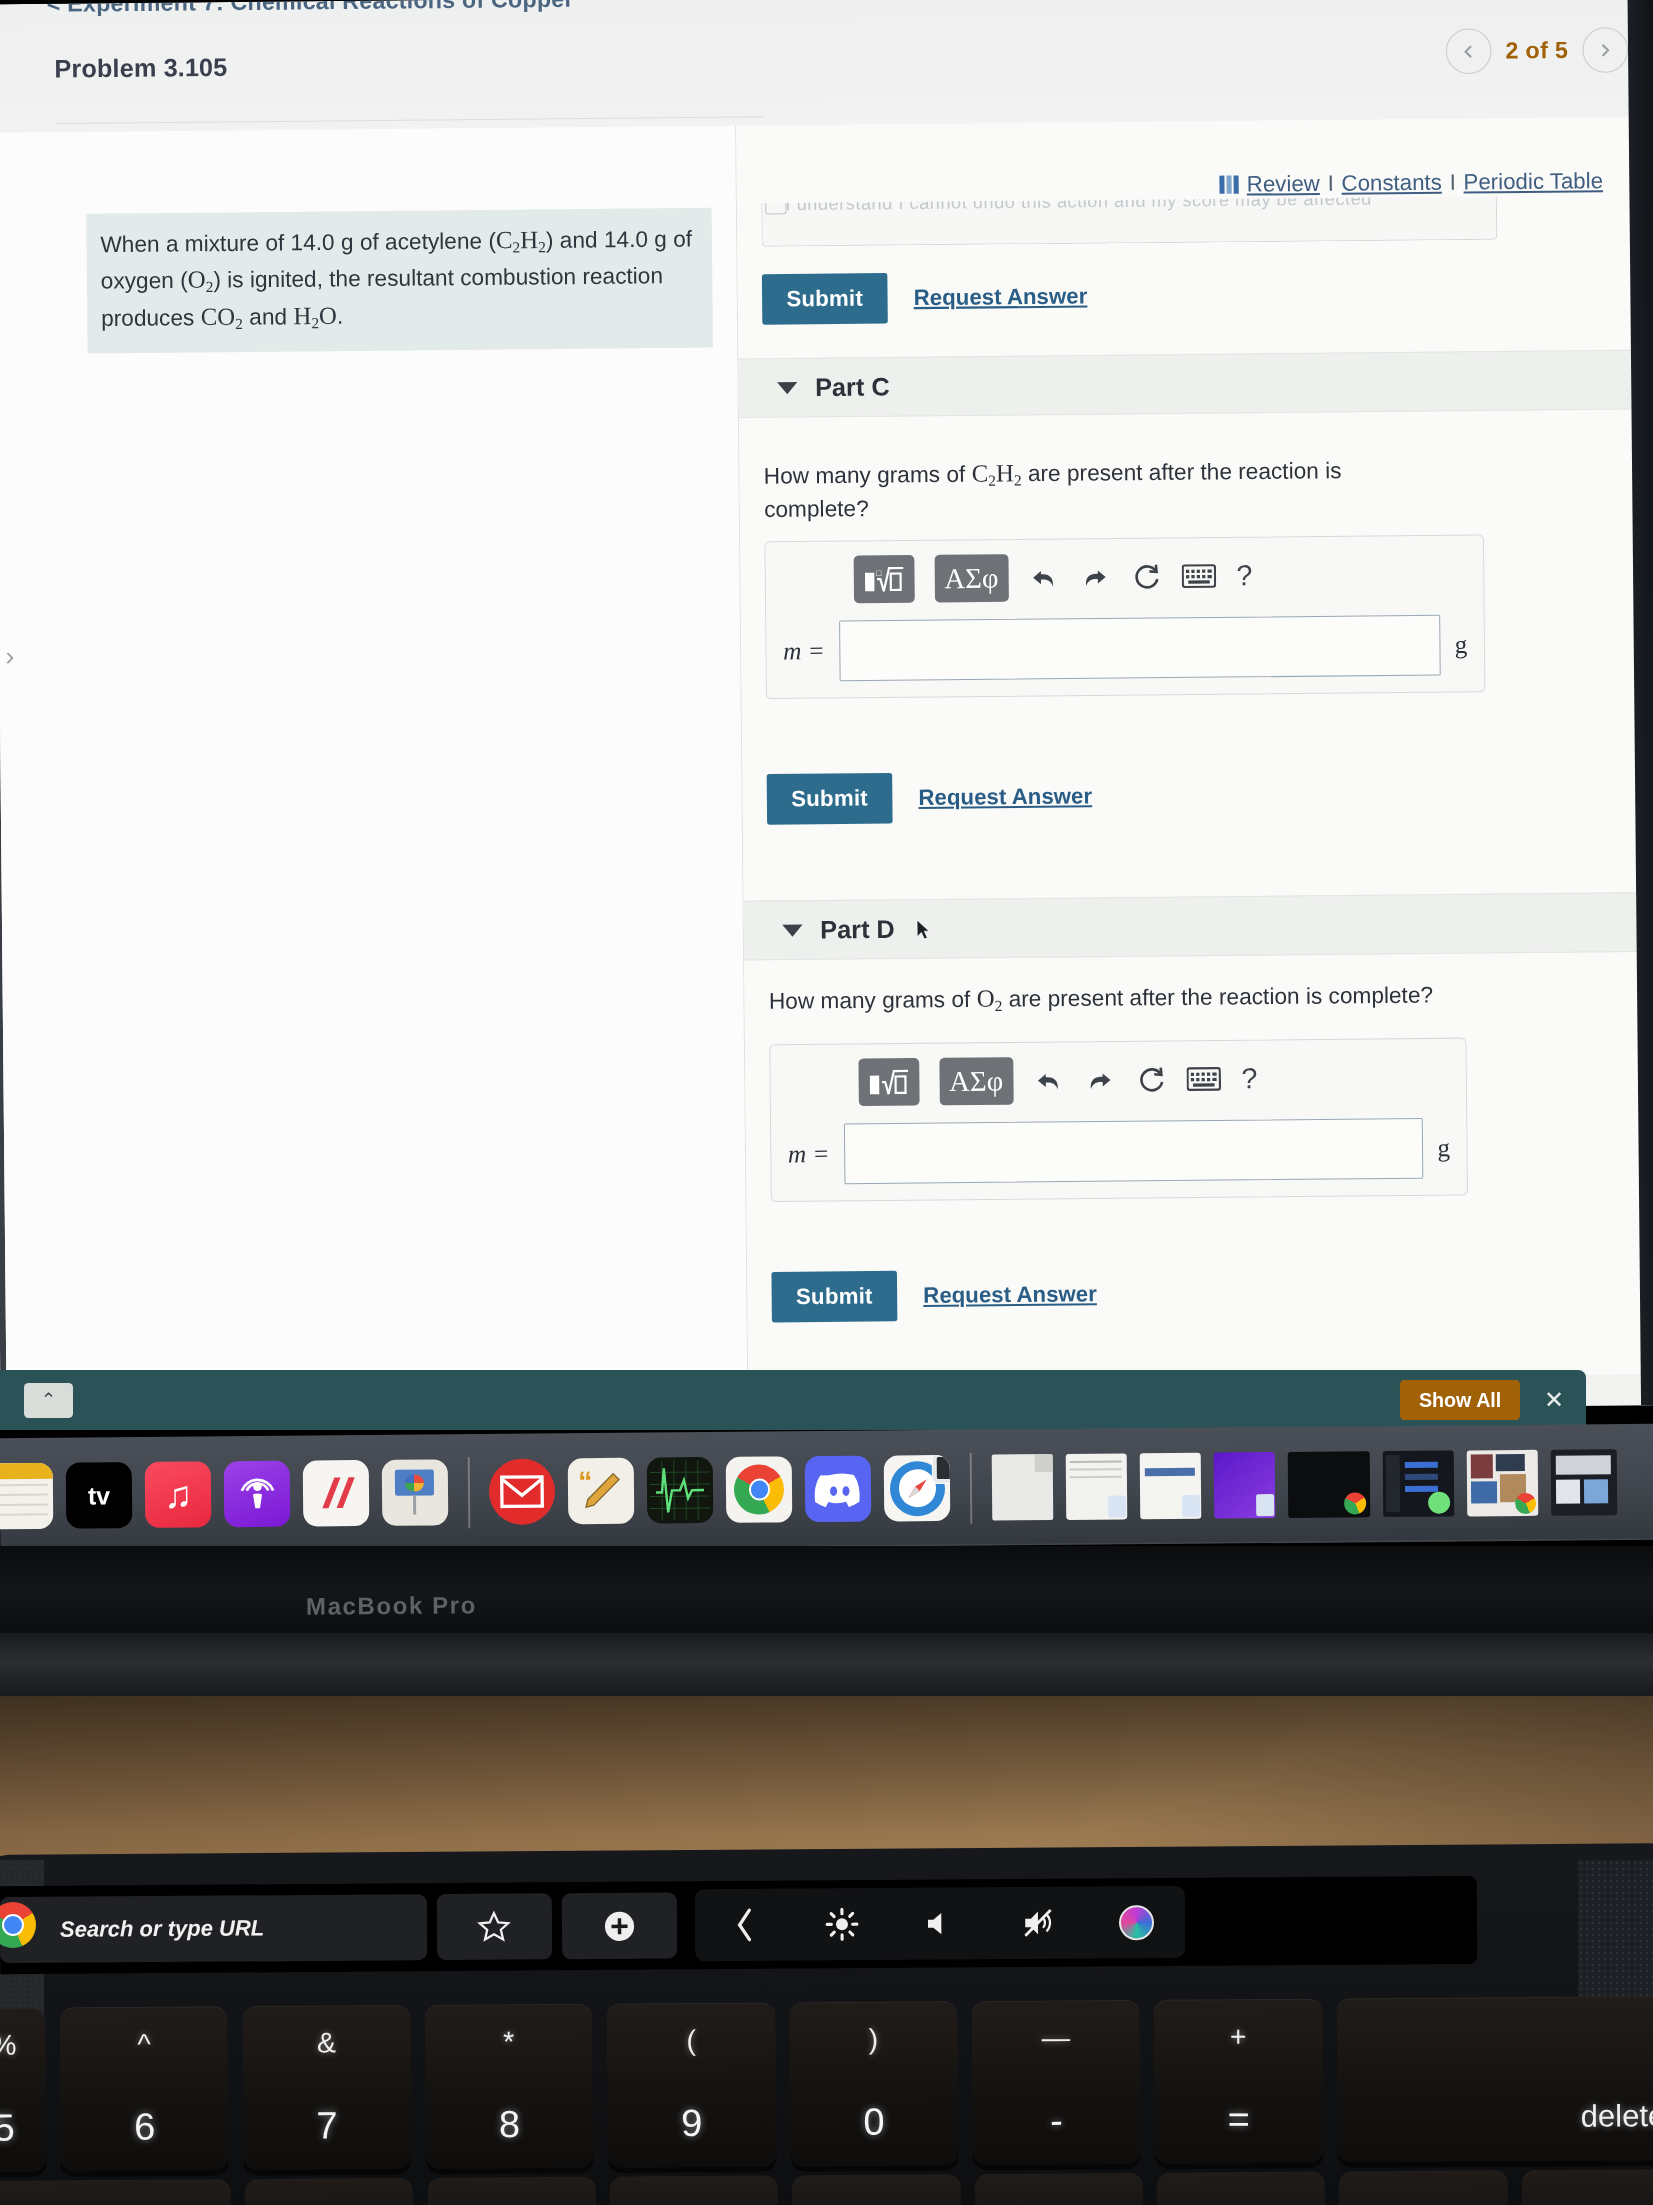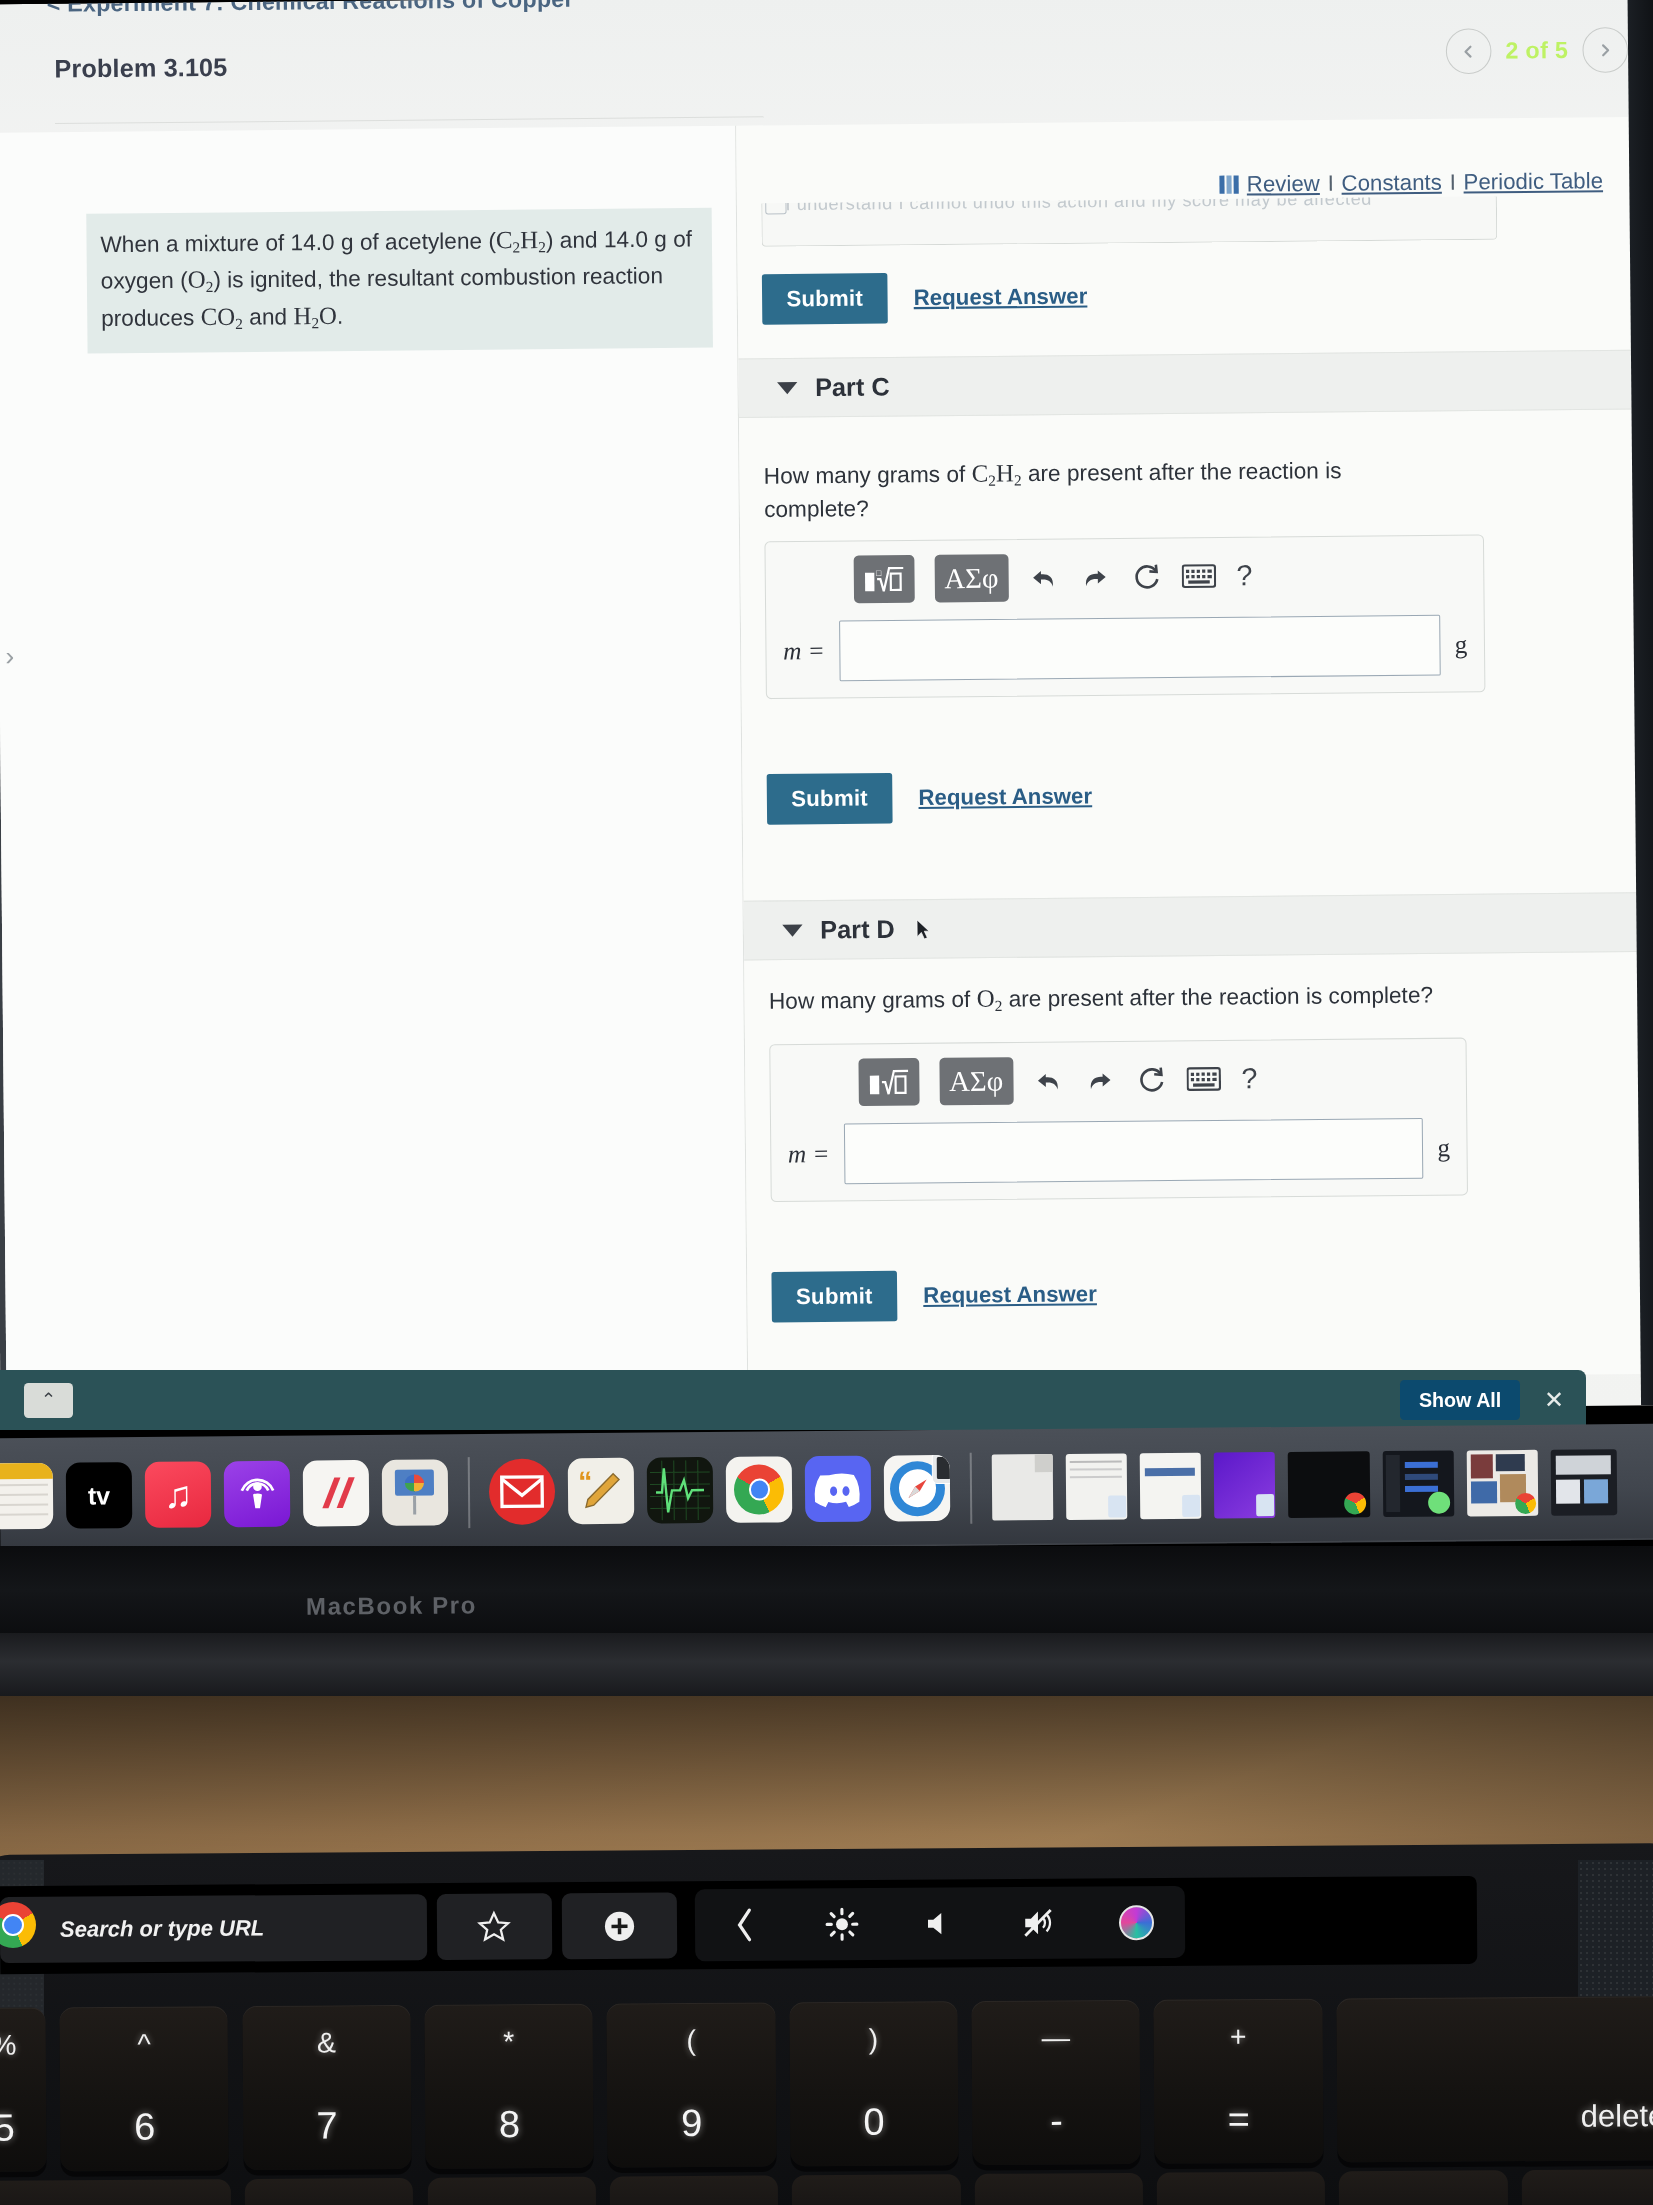--- a/index.html
+++ b/index.html
@@ -49,21 +49,21 @@
   .pager {
     position: absolute; right: 33px; top: 38px;
     display: flex; align-items: center; gap: 14.2px;
   }
   .pager-btn {
     width: 45px; height: 45px; border-radius: 50%;
     border: 1.6px solid #c9ccca; background: transparent;
     display: flex; align-items: center; justify-content: center;
     color: #9aa0a4; font-size: 23px; line-height: 1;
   }
-  .pager-label { font-size: 23px; font-weight: 700; color: #bef264; letter-spacing: 0.3px;}
+  .pager-label { font-size: 23px; font-weight: 700; color: #a16207; letter-spacing: 0.3px;}
 
   .hrule {
     position: absolute; left: 66px; top: 118px; width: 700px; height: 1.1px;
     background: #dcdedc;
   }
 
   
   .left-panel {
     position: absolute; left: 5.5px; top: 127px; width: 733px; height: 1242px;
     background: #fbfcfb; border-right: 1.1px solid #dfe2e0;
@@ -163,21 +163,21 @@
     border-radius: 0 7.7px 0 0;
     display: flex; align-items: center; justify-content: space-between;
     padding: 0 22px 0 24px;
   }
   .dl-chevron {
     width: 49px; height: 35px; background: #d9dcd8; border-radius: 4.4px;
     display: flex; align-items: center; justify-content: center; color:#3b4046; font-size:18.6px;
   }
   .dl-right { display: flex; align-items: center; gap: 24px; }
   .show-all {
-    background: #0c4a6e; color: #fff; font-size: 19.7px; font-weight: 700;
+    background: #a16207; color: #fff; font-size: 19.7px; font-weight: 700;
     padding: 8.8px 18.6px; border-radius: 4.4px; border: none;
     font-family: "Liberation Sans", sans-serif;
   }
   .dl-x { color: #e7ecea; font-size: 24px; font-weight: 400; }
 
   
   .dock {
     position: absolute; left: 0; top: 1431px; width: 1654px; height: 116px;
     background: linear-gradient(180deg,#4b5058 0%, #41464e 55%, #33373e 100%);
     transform: rotate(-0.5deg);

